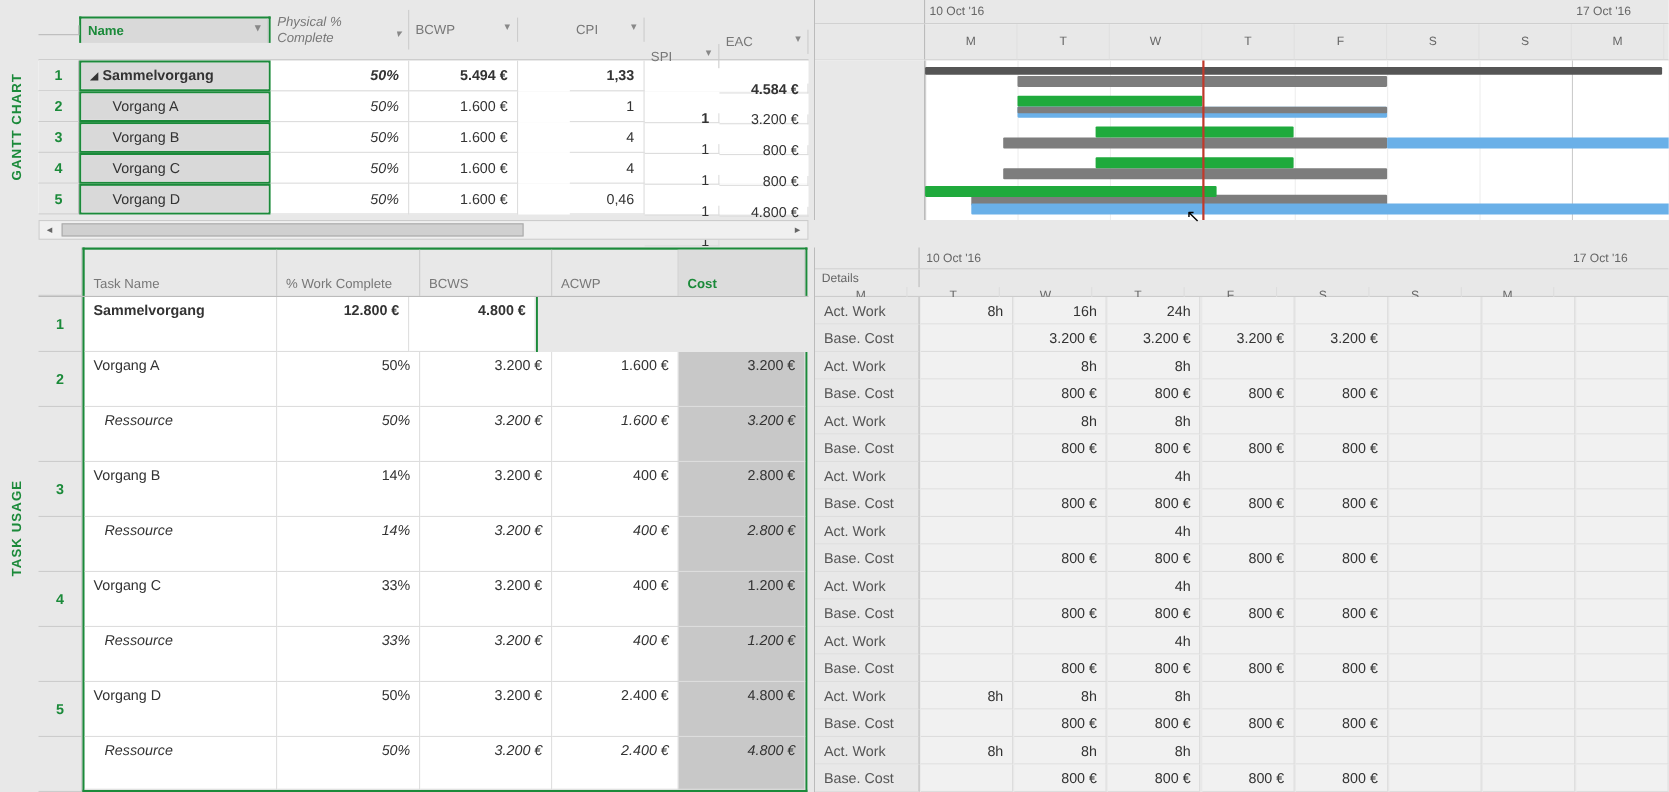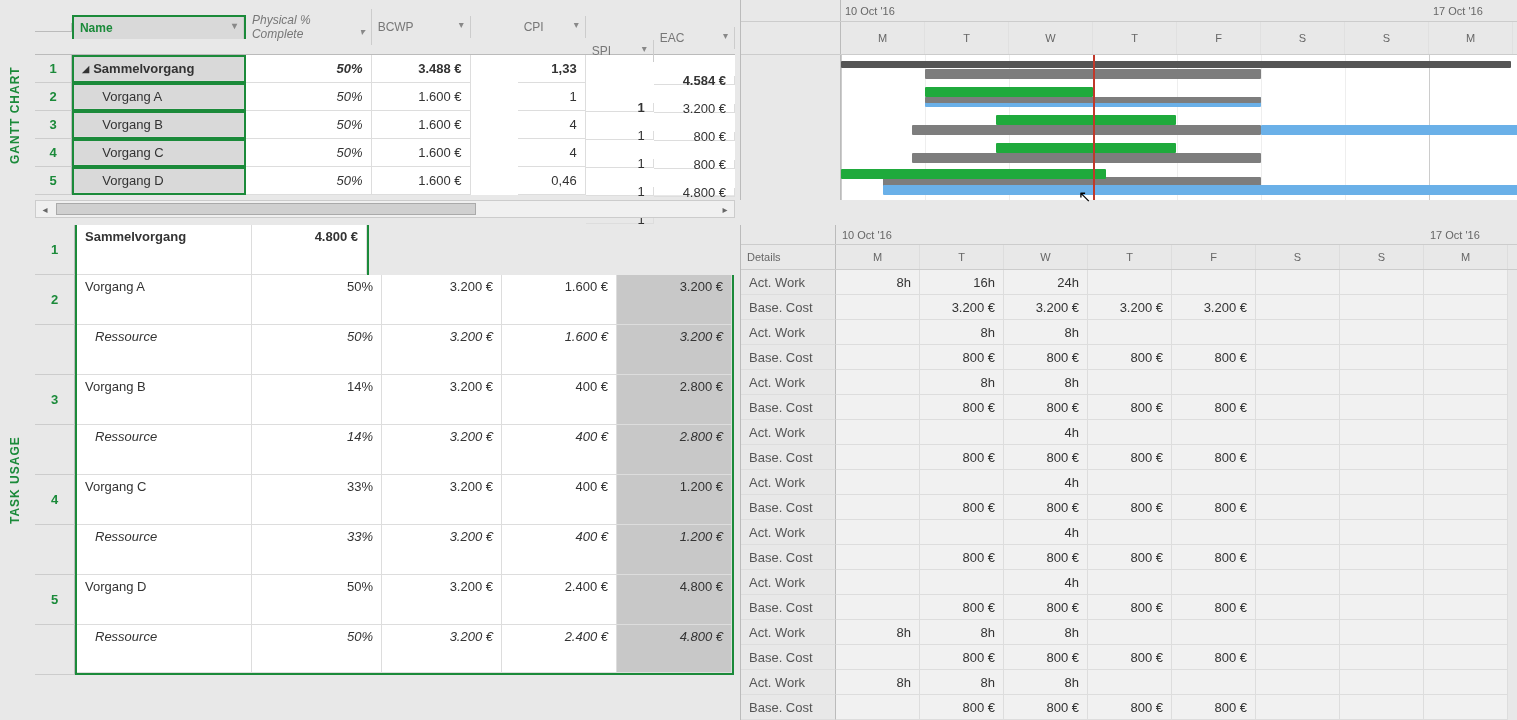--- a/index.html
+++ b/index.html
@@ -166,25 +166,25 @@
   
   .dwrap {
     position: absolute;
     left: 740px;
     top: 225px;
     right:0;
     border-left:1px solid #bbb;
   }
   .dhd1, .dhd2 { display:flex; background:#e8e8e8; border-bottom:1px solid #ccc;}
   .dhd1 { height:20px;}
-  .dhd2 { height:25px;}
+  .dhd2 { height:25px;flex-direction:column;}
   .dhc { padding:2px 6px; color:#666; font-size:11px; border-right:1px solid #ddd; display:flex; align-items:center; justify-content:center;}
   .dhc.det { width:95px; justify-content:flex-start; border-right:1px solid #bbb;}
   .dhd1 .dhc.date { justify-content:flex-start; border-right:none;}
-  .drow { display:flex; height:25px;}
+  .drow { display:flex; height:25px;justify-content:space-between;}
   .dcell { border-right:1px solid #ddd; border-bottom:1px solid #ddd; padding:2px 8px; font-size:13px; display:flex; align-items:center; justify-content:flex-end; background:#f1f1f1;}
   .dcell.det { width:95px; justify-content:flex-start; color:#555; background:#e8e8e8; border-right:1px solid #bbb;}
 
   
   .wc-name { width:170px;} .wc-phys{width:140px;font-style:italic;} .wc-bcwp{width:110px;} .wc-cpi{width:75px;margin-left:47px;} .wc-spi{width:75px;margin-top:48px;} .wc-eac{width:90px;margin-top:21px;}
   
   .wb-name{width:175px;} .wb-wc{width:130px;} .wb-bcws{width:120px;} .wb-acwp{width:115px;} .wb-cost{width:115px;}
   
   .wd { width:84px;}
 </style>
@@ -224,21 +224,21 @@
         <span class="dd">▾</span>
       </div>
   </div>
   <div id="gantt-rows">
       <div class="grow row0">
         <div class="gcell gid">1</div>
         <div class="gbox" style="display:flex;">
           <div class="gcell name wc-name" style=""><span style="font-size:9px;margin-right:4px;">◢</span>Sammelvorgang</div>
         </div>
         <div class="gcell wc-phys">50%</div>
-        <div class="gcell wc-bcwp">3.488 €</div>
+        <div class="gcell wc-bcwp">5.494 €</div>
         <div class="gcell wc-cpi">1,33</div>
         <div class="gcell wc-spi">1</div>
         <div class="gcell wc-eac">4.584 €</div>
       </div>
       <div class="grow">
         <div class="gcell gid">2</div>
         <div class="gbox" style="display:flex;">
           <div class="gcell name wc-name" style="padding-left:28px;">Vorgang A</div>
         </div>
         <div class="gcell wc-phys">50%</div>
@@ -335,25 +335,36 @@
         <div class="bar green" style="left: 255px; width: 180px; top: 88px;"></div>
         <div class="bar gray" style="left: 142px; width: 378px; top: 122px;"></div>
         <div class="bar green" style="left: 100px; width: 265px; top: 114px;"></div>
         <div class="bar blue" style="left: 142px; width: 640px; top: 130px;"></div>
       </div>
     <div class="cursor" style="left:337px; top:132px;">↖</div>
   </div>
 </div>
 
 <div class="bwrap">
+  <div class="bhd">
+    <div class="bhc bid"></div>
+    <div class="bbox first" style="display:flex;">
+      <div class="bhc wb-name">Task Name</div>
+      <div class="bhc wb-wc">% Work Complete</div>
+      <div class="bhc wb-bcws">BCWS</div>
+      <div class="bhc wb-acwp">ACWP</div>
+      <div class="bhc cost wb-cost">Cost</div>
+    </div>
+  </div>
   <div id="usage-rows">
       <div class="brow brow0">
         <div class="bcell bid">1</div>
         <div class="bbox" style="display:flex;">
           <div class="bcell tname wb-name">Sammelvorgang</div>
+          <div class="bcell wb-bcws">12.800 €</div>
           <div class="bcell wb-acwp">4.800 €</div>
         </div>
       </div>
       <div class="brow">
         <div class="bcell bid">2</div>
         <div class="bbox" style="display:flex;">
           <div class="bcell tname wb-name">Vorgang A</div>
           <div class="bcell wb-wc">50%</div>
           <div class="bcell wb-bcws">3.200 €</div>
           <div class="bcell wb-acwp">1.600 €</div>

